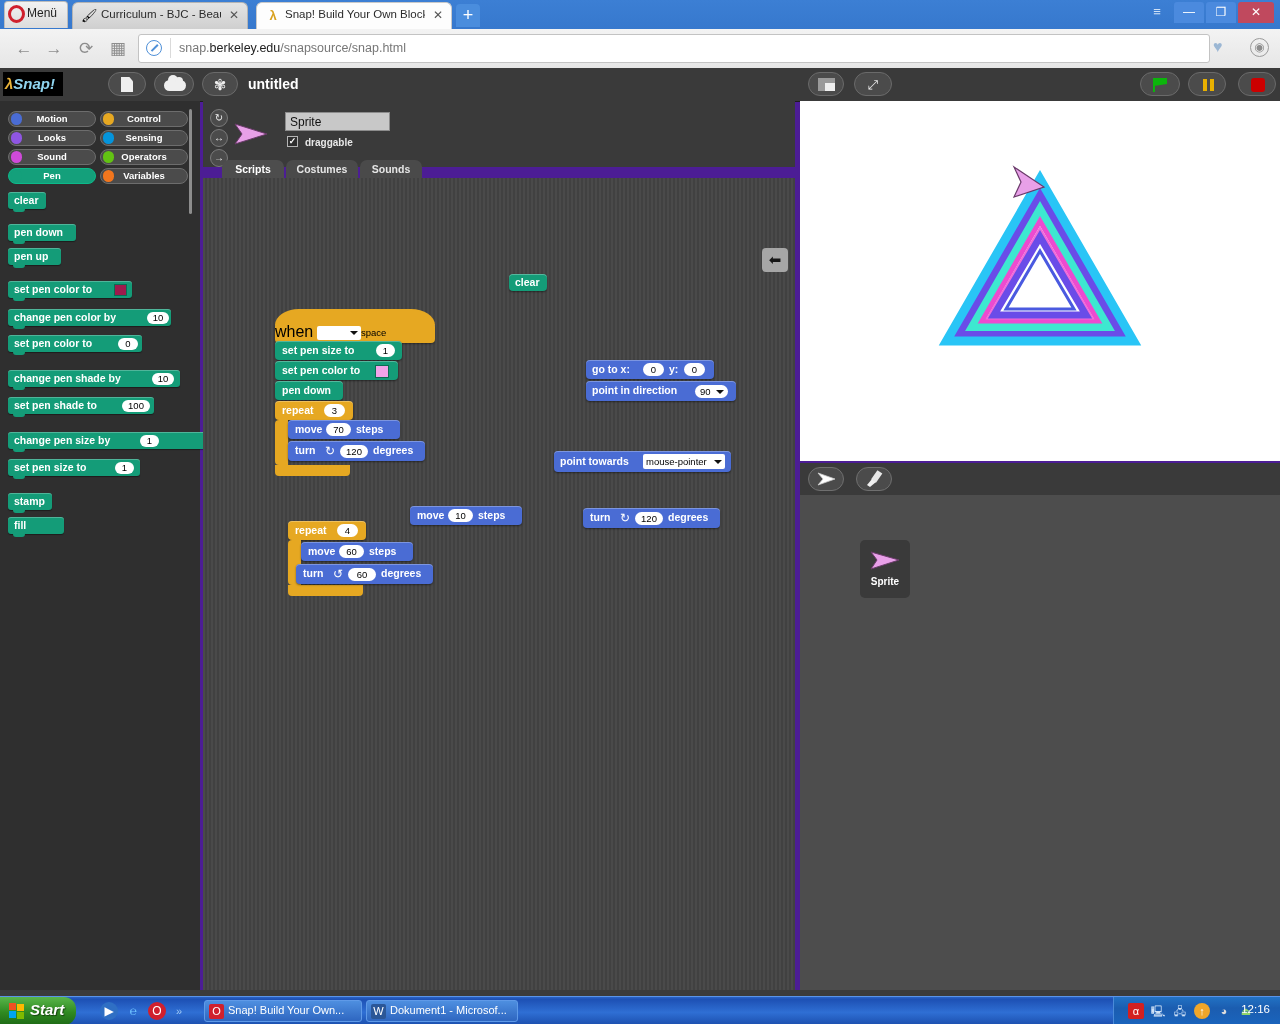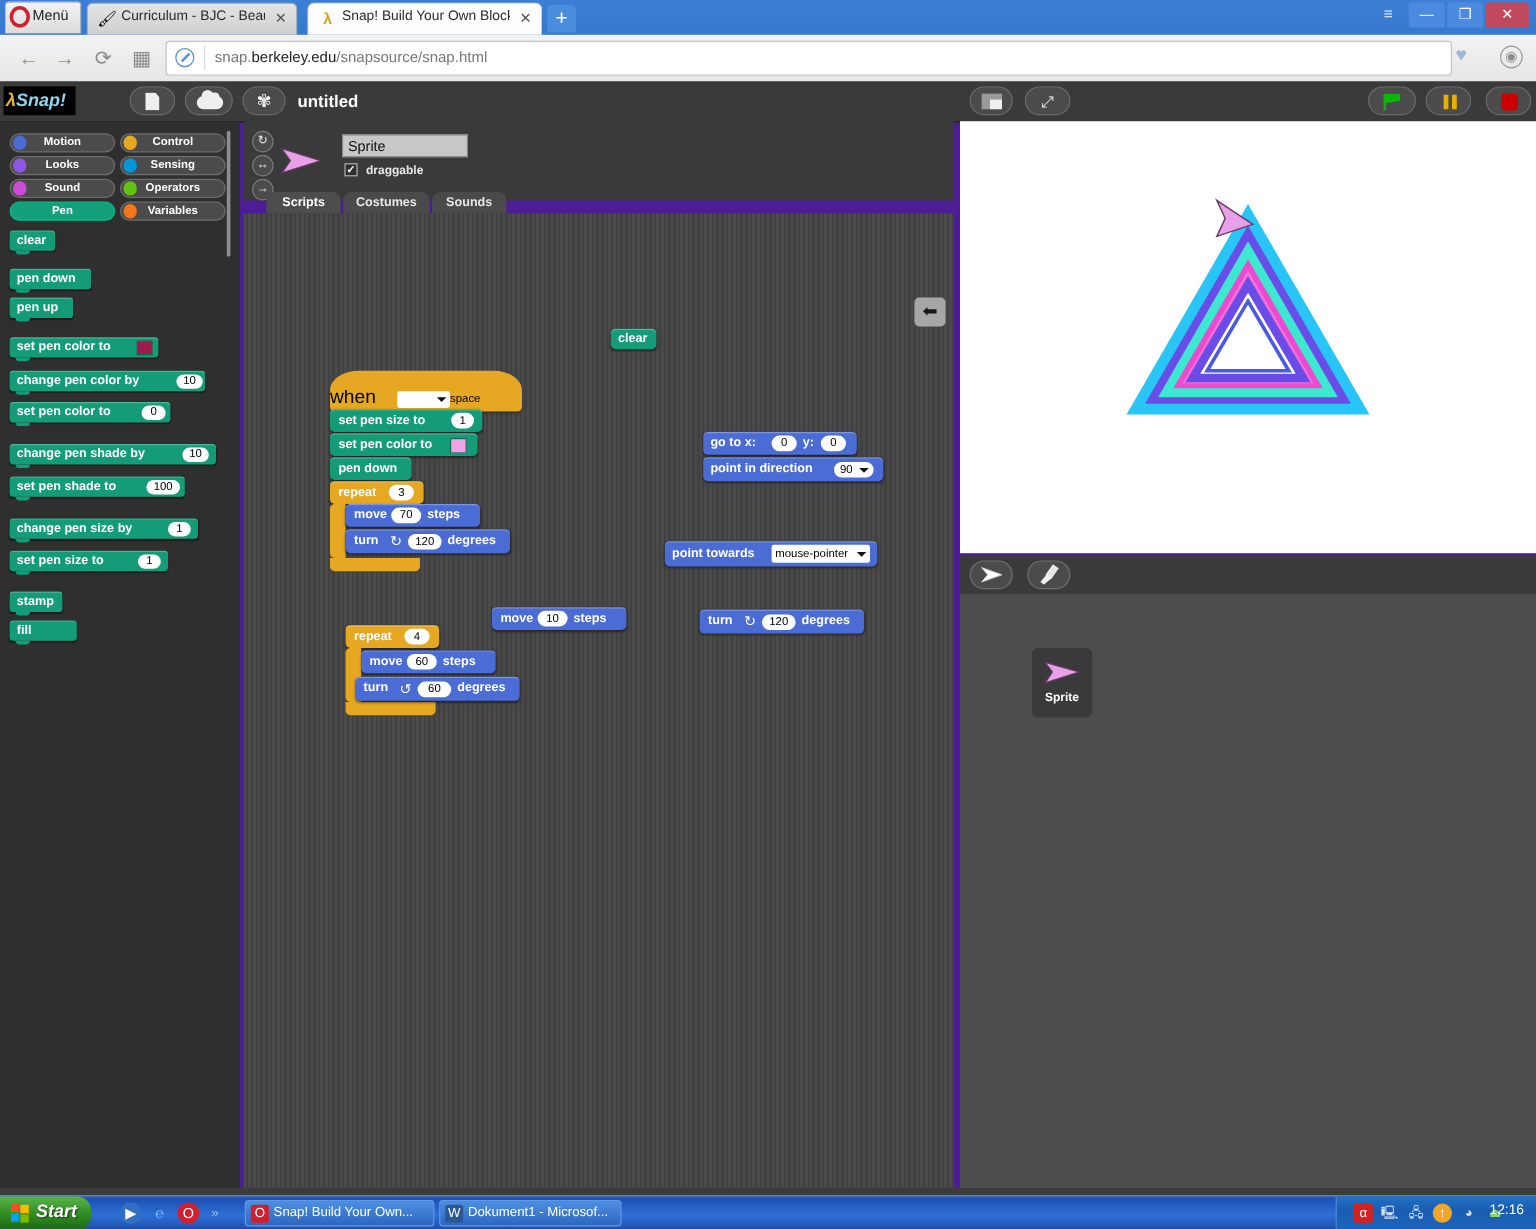--- a/index.html
+++ b/index.html
@@ -364,21 +364,21 @@
         <div class="numslot" style="left:144px;width:22px;">10</div>
           <div class="notch"></div>
         </div>
 
       <div class="pblock" style="left:8px;top:296px;width:146px;height:17px;">
         <div class="btxt">set pen shade to</div>
         <div class="numslot" style="left:114px;width:28px;">100</div>
           <div class="notch"></div>
         </div>
 
-      <div class="pblock" style="left:8px;top:331px;width:157px;height:17px;">
+      <div class="pblock" style="left:8px;top:331px;width:184px;height:17px;padding-left:18px;">
         <div class="btxt">change pen size by</div>
         <div class="numslot" style="left:132px;width:19px;">1</div>
           <div class="notch"></div>
         </div>
 
       <div class="pblock" style="left:8px;top:358px;width:132px;height:17px;">
         <div class="btxt">set pen size to</div>
         <div class="numslot" style="left:107px;width:19px;">1</div>
           <div class="notch"></div>
         </div>
@@ -421,21 +421,21 @@
 
     <div class="scripts">
 
       <div class="blk pen" style="left:306px;top:96px;width:38px;height:17px;">
         <div class="lbl" style="left:6px;top:0;">clear</div>
       </div>
 
       <div class="hatblock" style="left:72px;top:145px;width:160px;height:20px;">
         <div class="hatcap"></div>
         <div class="lbl" style="left:8px;top:1px;">when</div>
-        <div class="dropslot" style="left:56px;top:3px;width:44px;padding-left:44px;">
+        <div class="dropslot" style="left:42px;top:3px;width:44px;padding-left:44px;">
           <span>space</span>
           <span class="dropcaret"></span>
         </div>
         <div class="lbl" style="left:92px;top:1px;">key pressed</div>
       </div>
 
       <div class="blk pen" style="left:72px;top:163px;width:127px;height:19px;">
         <div class="lbl" style="left:7px;top:1px;">set pen size to</div>
         <div class="inslot" style="left:101px;top:3px;width:19px;">1</div>
       </div>

